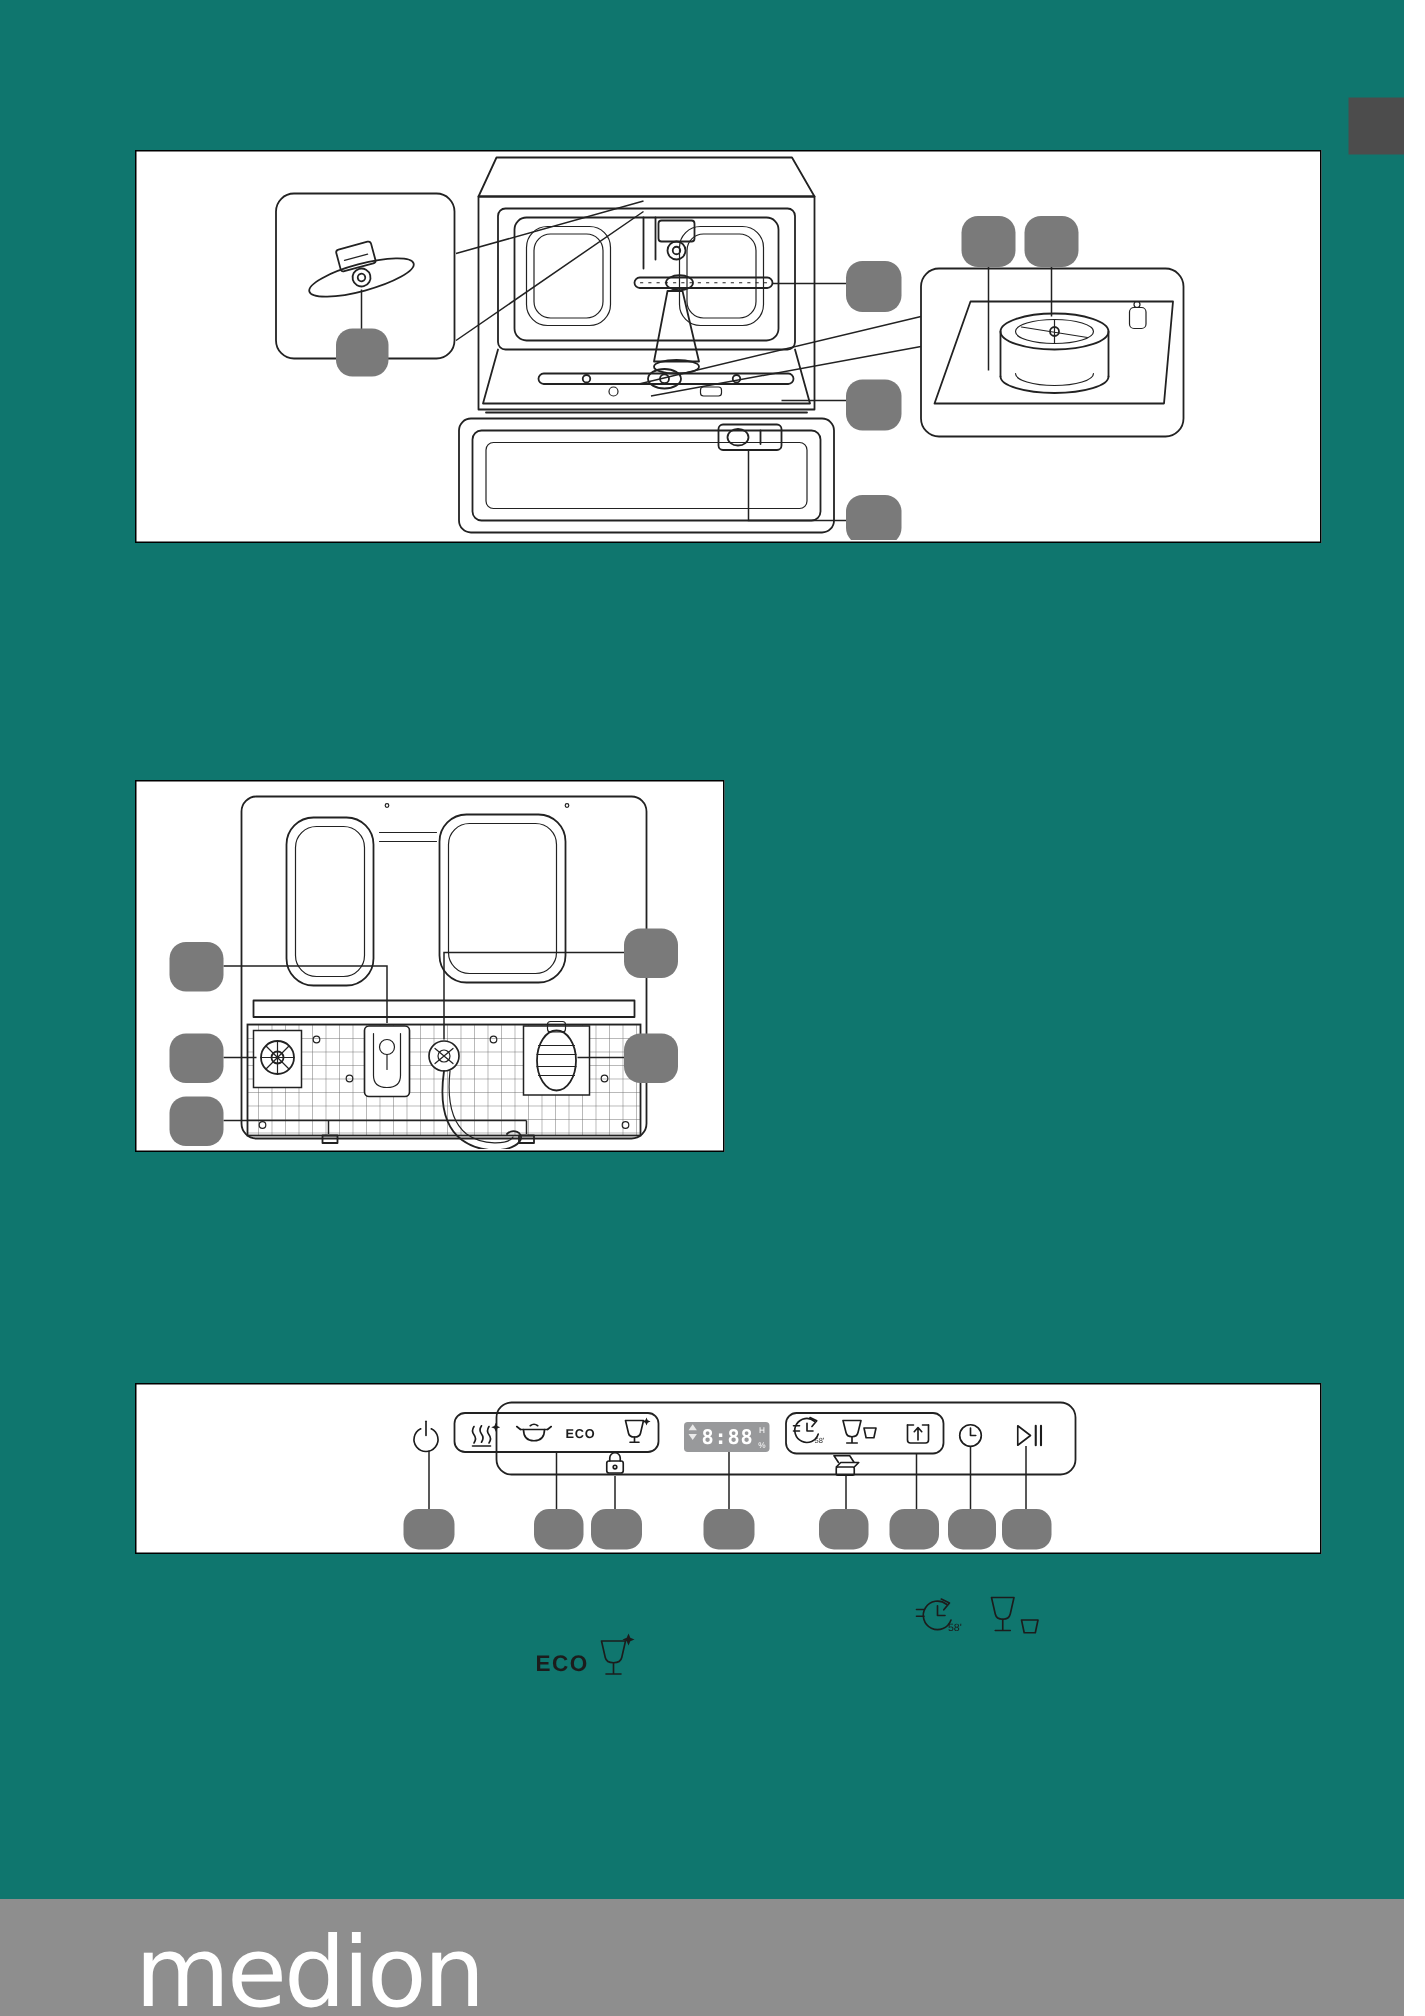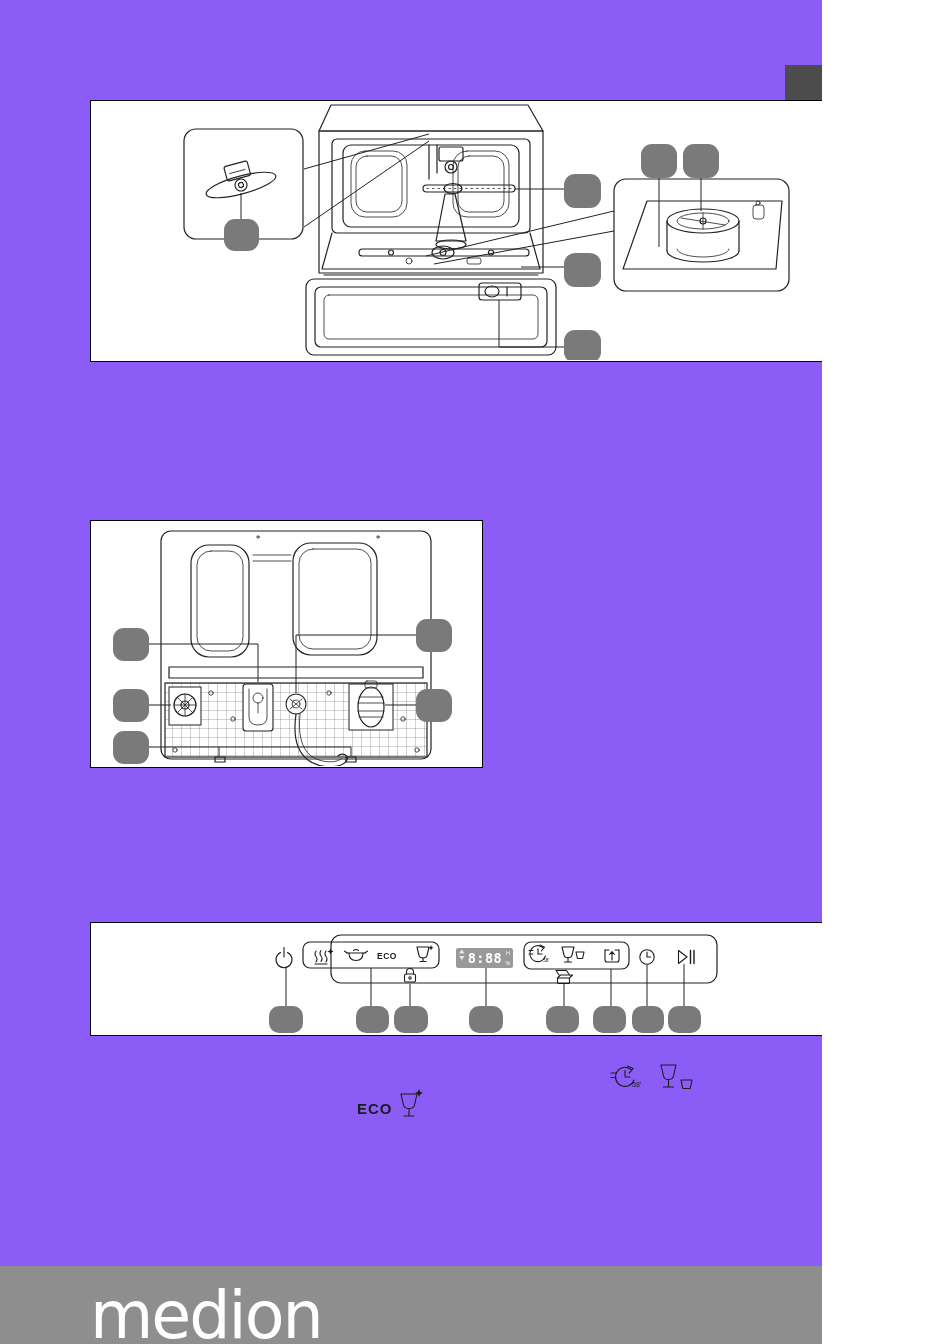--- a/index.html
+++ b/index.html
@@ -1,16 +1,16 @@
 <!DOCTYPE html>
 <html style="--line: #222222; --badge: #7a7a7a; --display_bg: #98999b; --footer_bg: #8e8e8e; --tab: #4c4c4c;"><head>
 <meta charset="utf-8">
 <style>
   html,body{margin:0;padding:0;background:#fff;}
-  .page{position:relative;width:822px;height:1344px;background:#8b5cf6;overflow:hidden;
+  .page{position:relative;width:936px;height:1344px;background:#0f766e;overflow:hidden;
         font-family:"Liberation Sans",sans-serif;}
   .corner-tab{position:absolute;right:0;top:65px;width:37px;height:38px;background:var(--tab,#4c4c4c);}
   .figure{position:absolute;border:1.5px solid #000;box-sizing:border-box;background:#fff;}
   #fig-interior{left:90px;top:100px;width:791px;height:262px;}
   #fig-rear{left:90px;top:520px;width:393px;height:248px;}
   #fig-panel{left:90px;top:922px;width:791px;height:114px;}
   .inline-icons{position:absolute;}
   #inline-funcs{left:595px;top:1055px;}
   #inline-eco{left:345px;top:1088px;}
   svg{display:block;}

